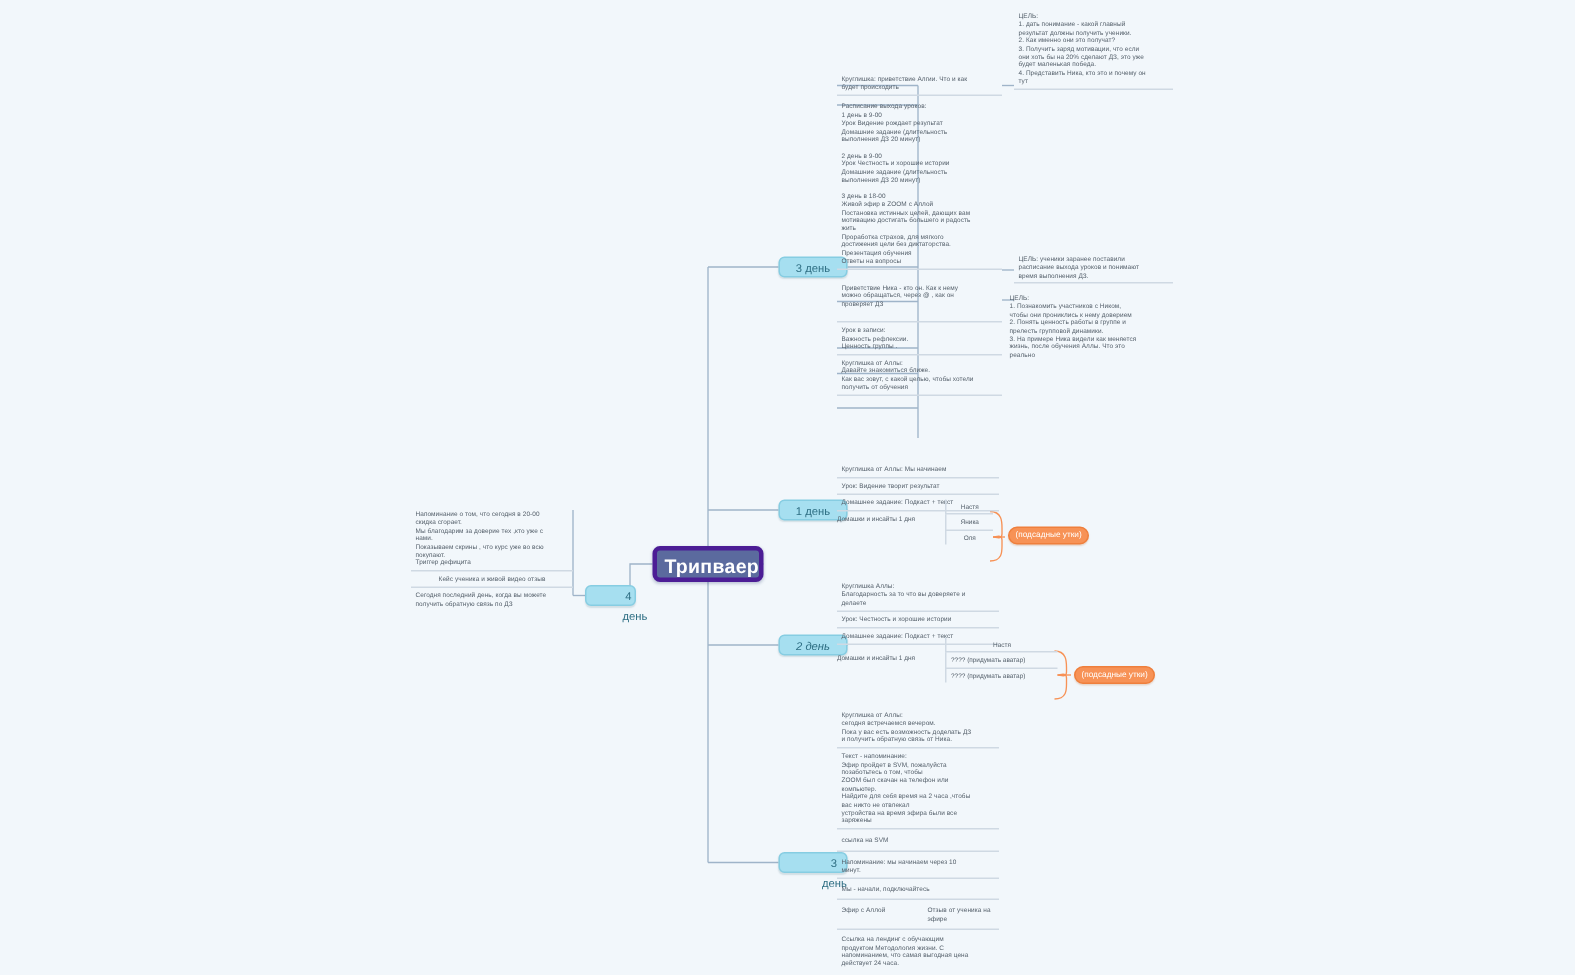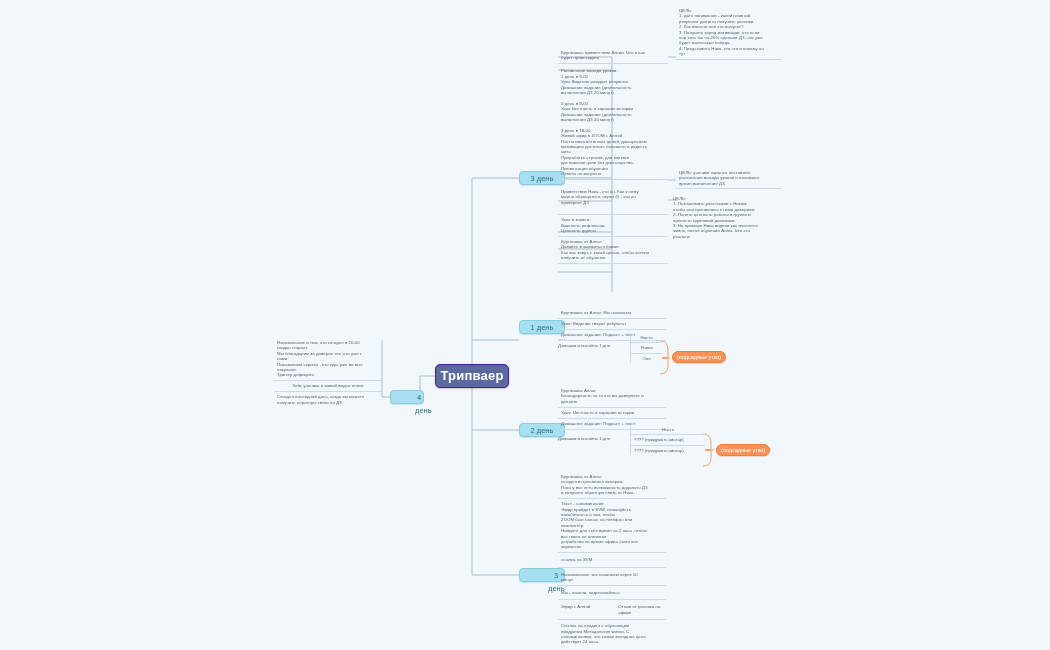--- a/index.html
+++ b/index.html
@@ -23,25 +23,25 @@
     pointer-events: none;
   }
   .node {
     position: absolute;
     box-sizing: border-box;
   }
   
   .root-node {
     background: #5b6a9e;
     color: #ffffff;
-    border: 1px solid #4c1d95;
+    border: 3px solid #4c1d95;
     border-radius: 5px;
     font-size: 13px;
     font-weight: bold;
-    text-align: center;
+    text-align: right;
     line-height: 22px;
     height: 24px;
     letter-spacing: .2px;
     box-shadow: 0 1px 2px rgba(40,60,110,.25);
   }
   
   .day-chip {
     background: #a6dff0;
     border: 1px solid #86cde2;
     border-radius: 4px;
@@ -218,21 +218,21 @@
 
   <div class="goal-box" style="position:absolute; left:670px; top:194px; width:106px;">ЦЕЛЬ:
 1. Познакомить участников с Ником,
 чтобы они прониклись к нему доверием
 2. Понять ценность работы в группе и
 прелесть групповой динамики.
 3. На примере Ника видели как меняется
 жизнь, после обучения Аллы. Что это
 реально</div>
 
-  <div class="node day-chip" style="left:519px; top:320px; width:46px;">
+  <div class="node day-chip" style="left:519px; top:333px; width:46px;">
     <span>1 день</span>
   </div>
 
   <div class="group-box" style="left:558px; top:308px; width:108px;">
     <div class="tblock">Круглишка от Аллы: Мы начинаем</div>
     <div class="tblock">Урок: Видение творит результат</div>
     <div class="tblock">Домашнее задание: Подкаст + текст</div>
   </div>
 
   <div style="position:absolute; left:558px; top:331px; width:72px; height:30px; display:flex; align-items:center;">
@@ -242,21 +242,21 @@
   <div style="position:absolute; left:630px; top:333px; width:32px;">
     <div class="mini-row" style="text-align:center;">Настя</div>
     <div class="mini-row" style="text-align:center;">Яника</div>
     <div class="mini-row" style="text-align:center; border-bottom:none;">Оля</div>
   </div>
 
   <div class="node orange-pill" style="left:672px; top:351px;">
     <span>(подсадные утки)</span>
   </div>
 
-  <div class="node day-chip" style="left:519px; top:423px; width:46px;">
+  <div class="node day-chip" style="left:519px; top:423px; width:46px;font-style:italic;">
     <span>2 день</span>
   </div>
 
   <div class="group-box" style="left:558px; top:386px; width:108px;">
     <div class="tblock">Круглишка Аллы:
 Благодарность за то что вы доверяете и
 делаете</div>
     <div class="tblock">Урок: Честность и хорошие истории</div>
     <div class="tblock">Домашнее задание: Подкаст + текст</div>
   </div>

